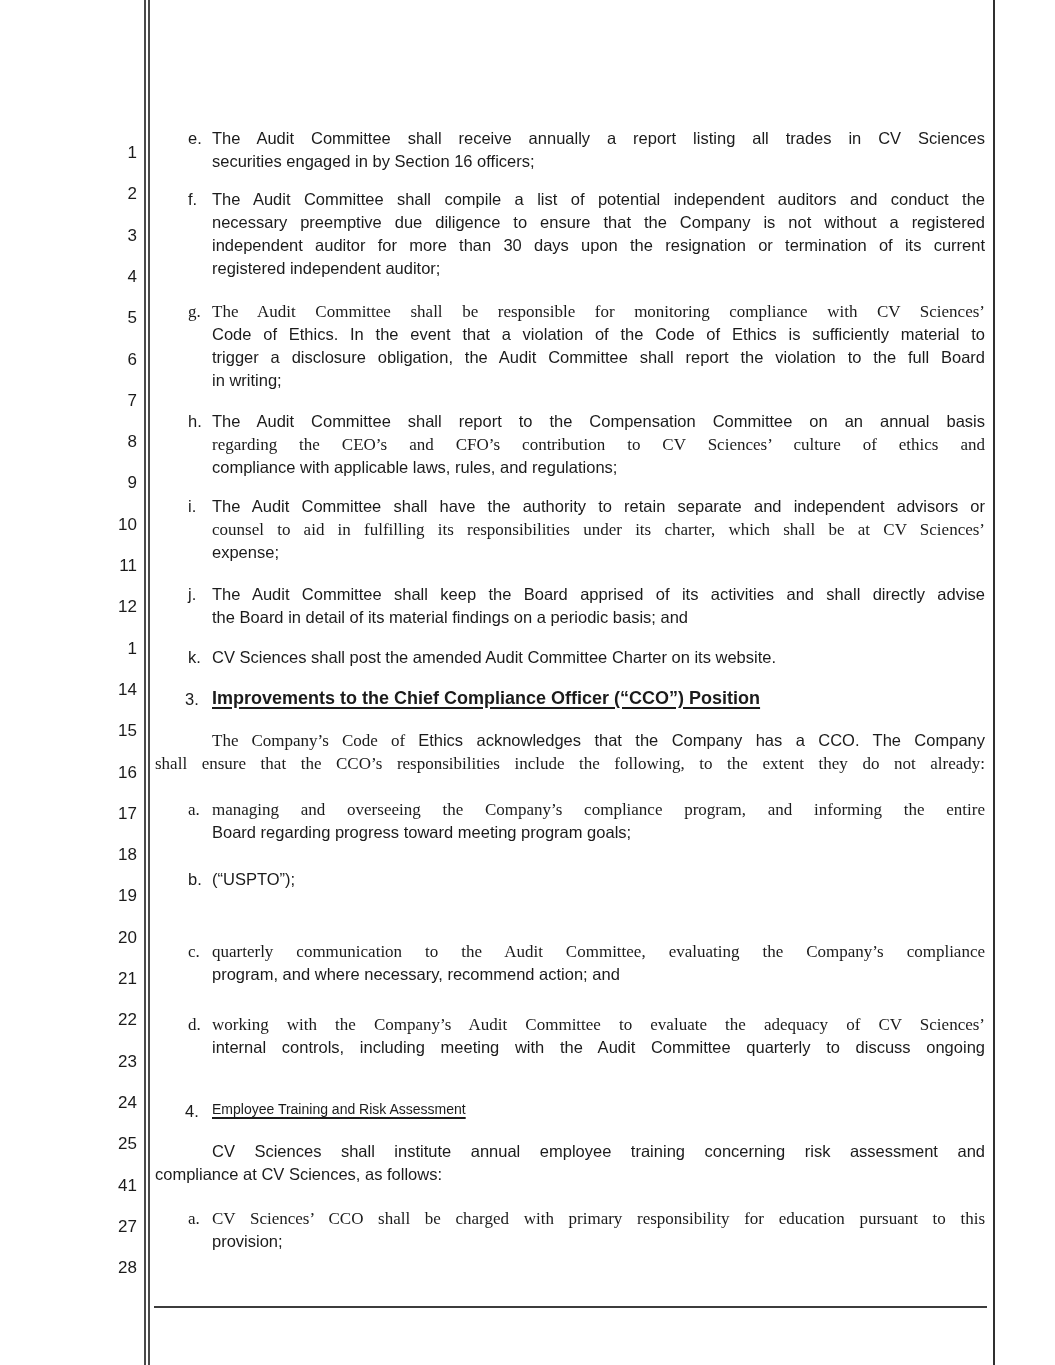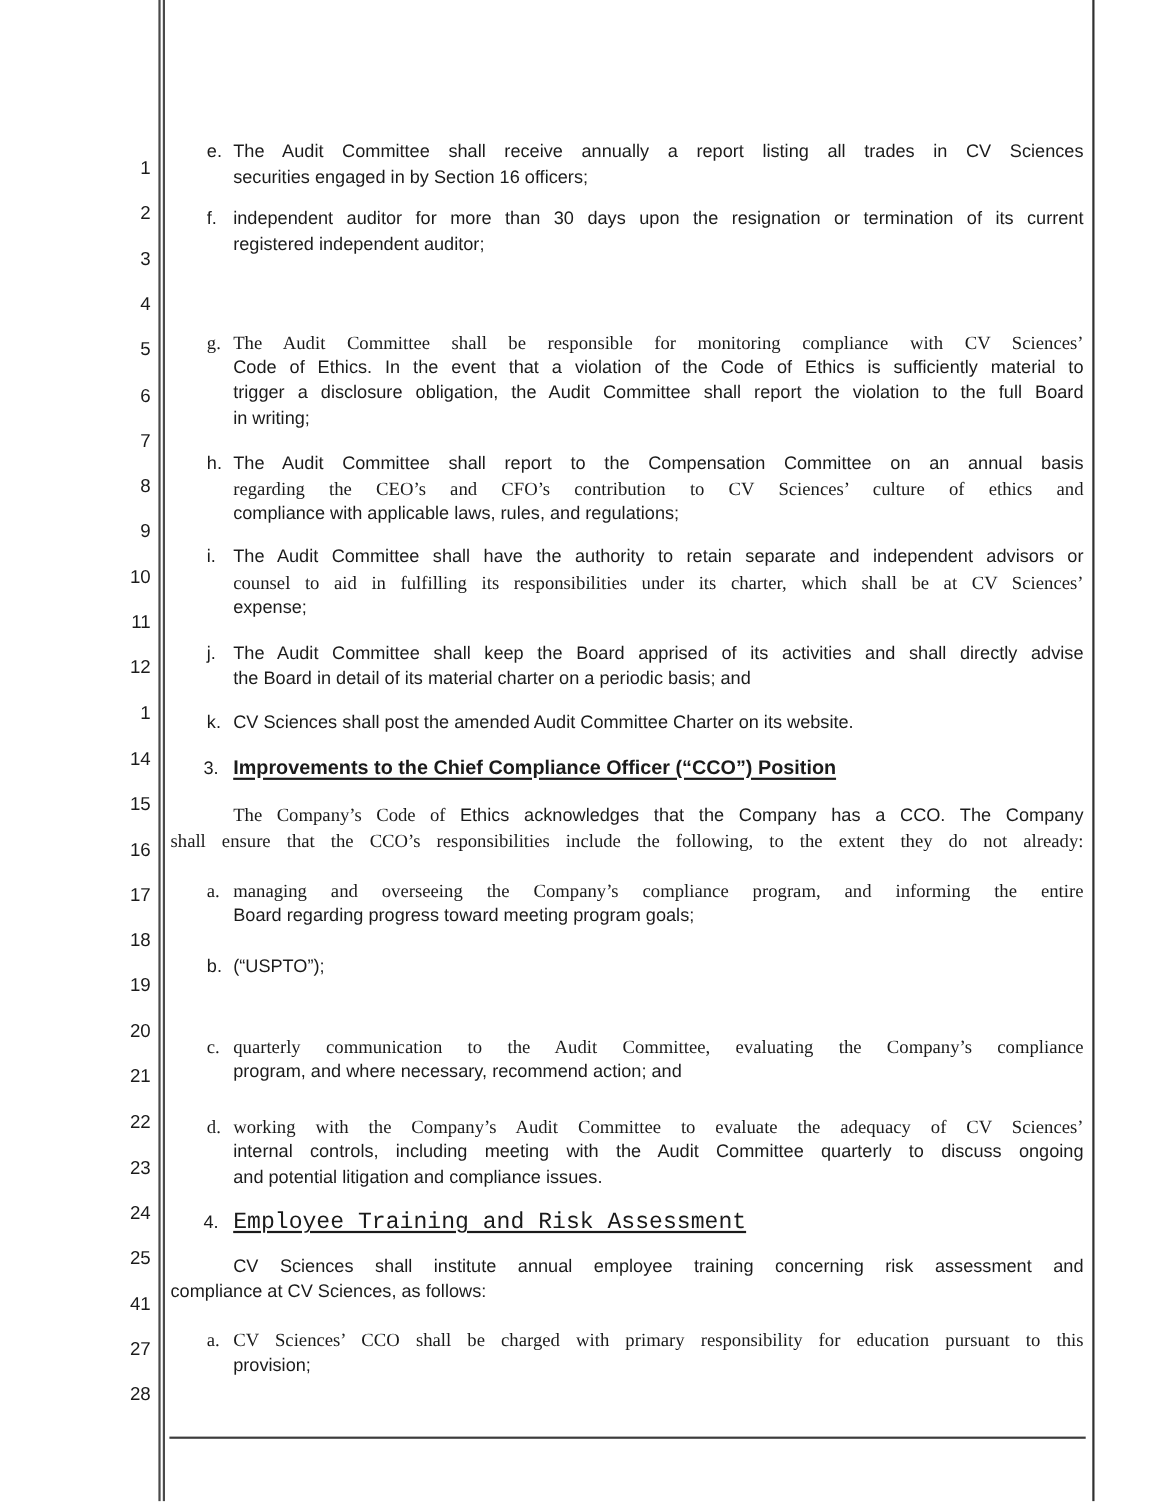--- a/index.html
+++ b/index.html
@@ -17,21 +17,21 @@
   .label{position:absolute;left:0;top:0;line-height:23px;}
   .line{line-height:23px;}
   .item .line{margin-left:24px;width:773px;}
   .para .line{width:830px;}
   .para .line.indent{padding-left:57px;width:773px;}
   .sans{font-family:"Liberation Sans",sans-serif;font-size:16.5px;}
   .serif{font-family:"Liberation Serif",serif;font-size:17px;}
   .just{text-align:justify;text-align-last:justify;-moz-text-align-last:justify;}
   .htext{margin-left:27px;display:inline-block;}
   .h-bold-serif{font-family:Liberation Sans, sans-serif;font-weight:700;font-size:18px;text-decoration:underline;text-decoration-thickness:2px;text-underline-offset:3px;}
-  .h-sans{font-family:Liberation Mono, monospace;font-weight:400;font-size:21px;text-decoration:underline;text-decoration-thickness:1.5px;text-underline-offset:3px;}
+  .h-sans{font-family:Liberation Sans, sans-serif;font-weight:400;font-size:14px;text-decoration:underline;text-decoration-thickness:1.5px;text-underline-offset:3px;}
 </style>
 </head>
 <body>
 
 <div id="page">
   <div class="vrule" style="left:144px"></div>
   <div class="vrule" style="left:148px"></div>
   <div class="vrule r" style="left:993px"></div>
   <div id="footer-rule"></div>
   <div id="line-numbers">
@@ -65,20 +65,22 @@
       <div class="lnum" style="top: 1258.1px;">28</div>
     </div>
   <div id="content">
       <div class="block item" style="top: 127px;">
         <span class="label sans">e.</span>
         <div class="line just sans">The Audit Committee shall receive annually a report listing all trades in CV Sciences</div>
         <div class="line sans">securities engaged in by Section 16 officers;</div>
       </div>
       <div class="block item" style="top: 188px;">
         <span class="label sans">f.</span>
+        <div class="line just sans">The Audit Committee shall compile a list of potential independent auditors and conduct the</div>
+        <div class="line just sans">necessary preemptive due diligence to ensure that the Company is not without a registered</div>
         <div class="line just sans">independent auditor for more than 30 days upon the resignation or termination of its current</div>
         <div class="line sans">registered independent auditor;</div>
       </div>
       <div class="block item" style="top: 300px;">
         <span class="label serif">g.</span>
         <div class="line just serif">The Audit Committee shall be responsible for monitoring compliance with CV Sciences’</div>
         <div class="line just sans">Code of Ethics. In the event that a violation of the Code of Ethics is sufficiently material to</div>
         <div class="line just sans">trigger a disclosure obligation, the Audit Committee shall report the violation to the full Board</div>
         <div class="line sans">in writing;</div>
       </div>
@@ -90,21 +92,21 @@
       </div>
       <div class="block item" style="top: 495px;">
         <span class="label sans">i.</span>
         <div class="line just sans">The Audit Committee shall have the authority to retain separate and independent advisors or</div>
         <div class="line just serif">counsel to aid in fulfilling its responsibilities under its charter, which shall be at CV Sciences’</div>
         <div class="line sans">expense;</div>
       </div>
       <div class="block item" style="top: 583px;">
         <span class="label sans">j.</span>
         <div class="line just sans">The Audit Committee shall keep the Board apprised of its activities and shall directly advise</div>
-        <div class="line sans">the Board in detail of its material charter on a periodic basis; and</div>
+        <div class="line sans">the Board in detail of its material findings on a periodic basis; and</div>
       </div>
       <div class="block item" style="top: 646px;">
         <span class="label sans">k.</span>
         <div class="line sans">CV Sciences shall post the amended Audit Committee Charter on its website.</div>
       </div>
       <div class="block heading" style="top: 688px;"><span class="label sans">3.</span><span class="htext h-bold-serif">Improvements to the Chief Compliance Officer (“CCO”) Position</span></div>
       <div class="block para" style="top: 729px;">
         <div class="line just indent"><span class="serif">The Company’s Code of </span><span class="sans">Ethics acknowledges that the Company has a CCO. The Company</span></div>
         <div class="line just serif">shall ensure that the CCO’s responsibilities include the following, to the extent they do not already:</div>
       </div>
@@ -119,21 +121,20 @@
       </div>
       <div class="block item" style="top: 940px;">
         <span class="label serif">c.</span>
         <div class="line just serif">quarterly communication to the Audit Committee, evaluating the Company’s compliance</div>
         <div class="line sans">program, and where necessary, recommend action; and</div>
       </div>
       <div class="block item" style="top: 1013px;">
         <span class="label serif">d.</span>
         <div class="line just serif">working with the Company’s Audit Committee to evaluate the adequacy of CV Sciences’</div>
         <div class="line just sans">internal controls, including meeting with the Audit Committee quarterly to discuss ongoing</div>
-        <div class="line sans">and potential litigation and compliance issues.</div>
       </div>
       <div class="block heading" style="top: 1100px;"><span class="label sans">4.</span><span class="htext h-sans">Employee Training and Risk Assessment</span></div>
       <div class="block para" style="top: 1140px;">
         <div class="line just indent sans">CV Sciences shall institute annual employee training concerning risk assessment and</div>
         <div class="line sans">compliance at CV Sciences, as follows:</div>
       </div>
       <div class="block item" style="top: 1207px;">
         <span class="label serif">a.</span>
         <div class="line just serif">CV Sciences’ CCO shall be charged with primary responsibility for education pursuant to this</div>
         <div class="line sans">provision;</div>

